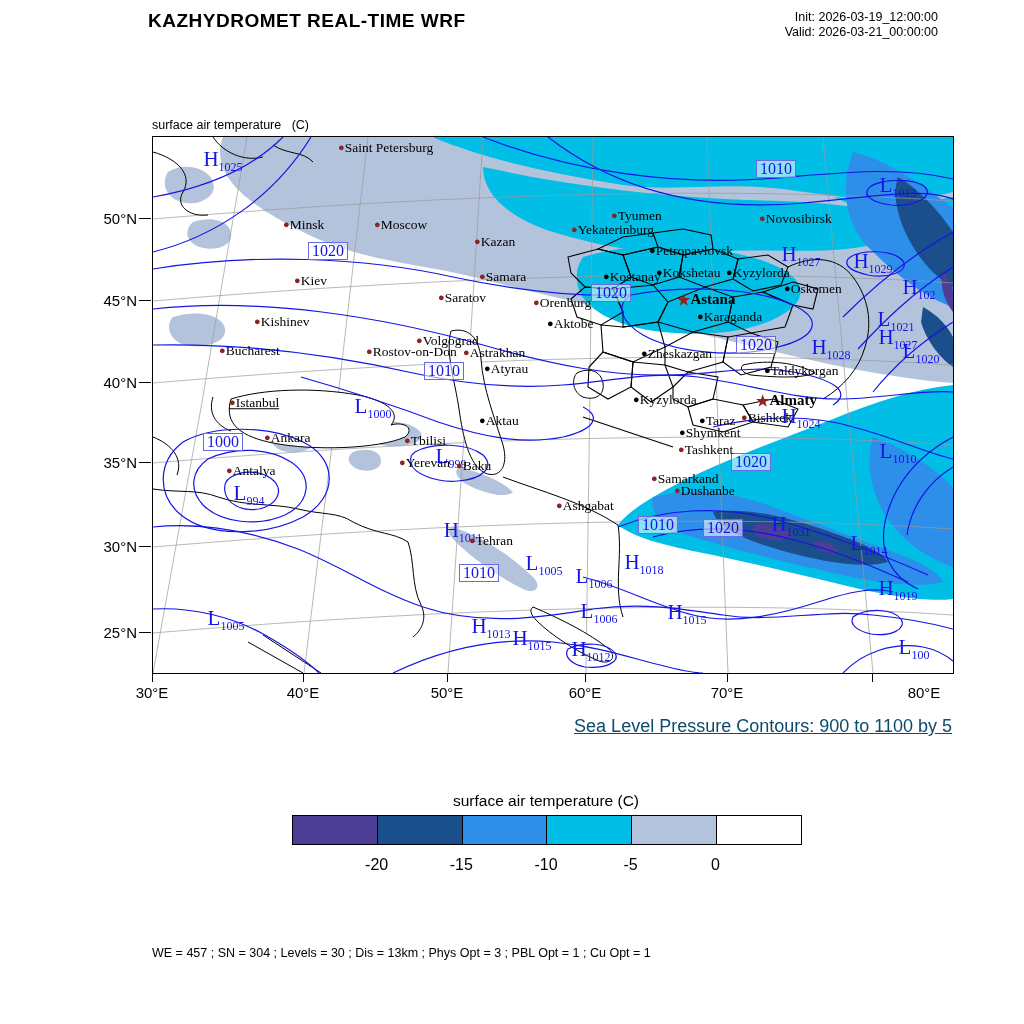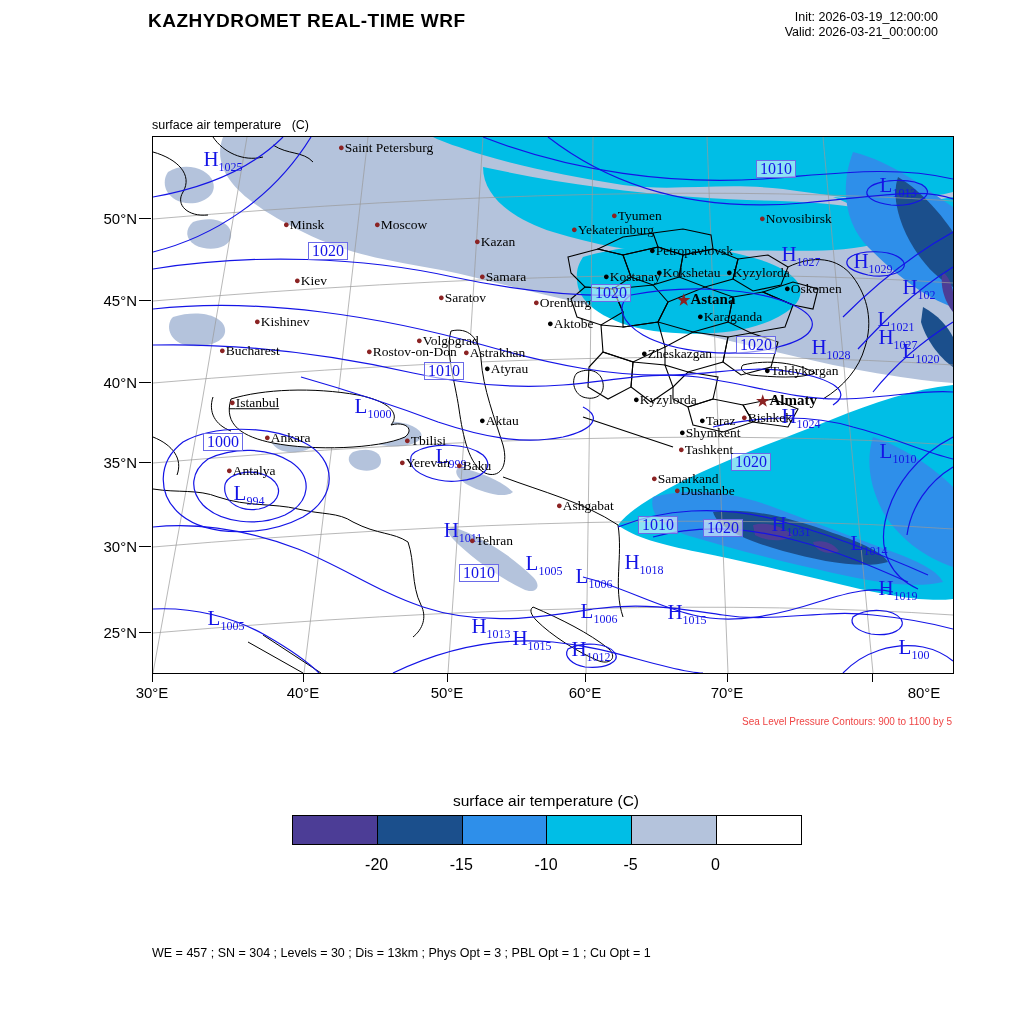--- a/index.html
+++ b/index.html
@@ -20,21 +20,21 @@
       font-family:"Liberation Serif",serif;color:#1414E6;font-size:21px;line-height:1;}
   .hl sub{font-size:12px;}
   .cbox{position:absolute;transform:translate(-50%,-50%);white-space:nowrap;z-index:4;
         font-family:"Liberation Serif",serif;color:#1414E6;font-size:16px;line-height:1;
         border:1px solid #6A6AE8;background:rgba(255,255,255,.55);padding:0 3px;}
   .ytick-line{position:absolute;height:1px;background:#000;width:12px;left:139px;}
   .ytick-label{position:absolute;right:887px;transform:translateY(-50%);font-size:15px;}
   .xtick-line{position:absolute;width:1px;background:#000;height:9px;top:673px;}
   .xtick-label{position:absolute;top:684px;transform:translateX(-50%);font-size:15px;}
   .caption{position:absolute;left:352px;top:716px;width:600px;text-align:right;
-           color:#ef4444;font-size:10px;}
+           color:#0c4a6e;font-size:18px;text-decoration:underline;}
   .cbar-title{position:absolute;left:292px;top:792px;width:508px;text-align:center;font-size:15.5px;}
   #cbar{position:absolute;left:292px;top:815px;width:508px;height:28px;border:1px solid #000;
         display:flex;}
   #cbar .seg{flex:1 1 0;border-right:1px solid #000;}
   #cbar .seg:last-child{border-right:none;}
   .cbar-tick{position:absolute;top:856px;transform:translateX(-50%);font-size:16px;}
   .footer{position:absolute;left:152px;top:946px;font-size:12.5px;line-height:15px;}
 </style>
 </head>
 <body>

